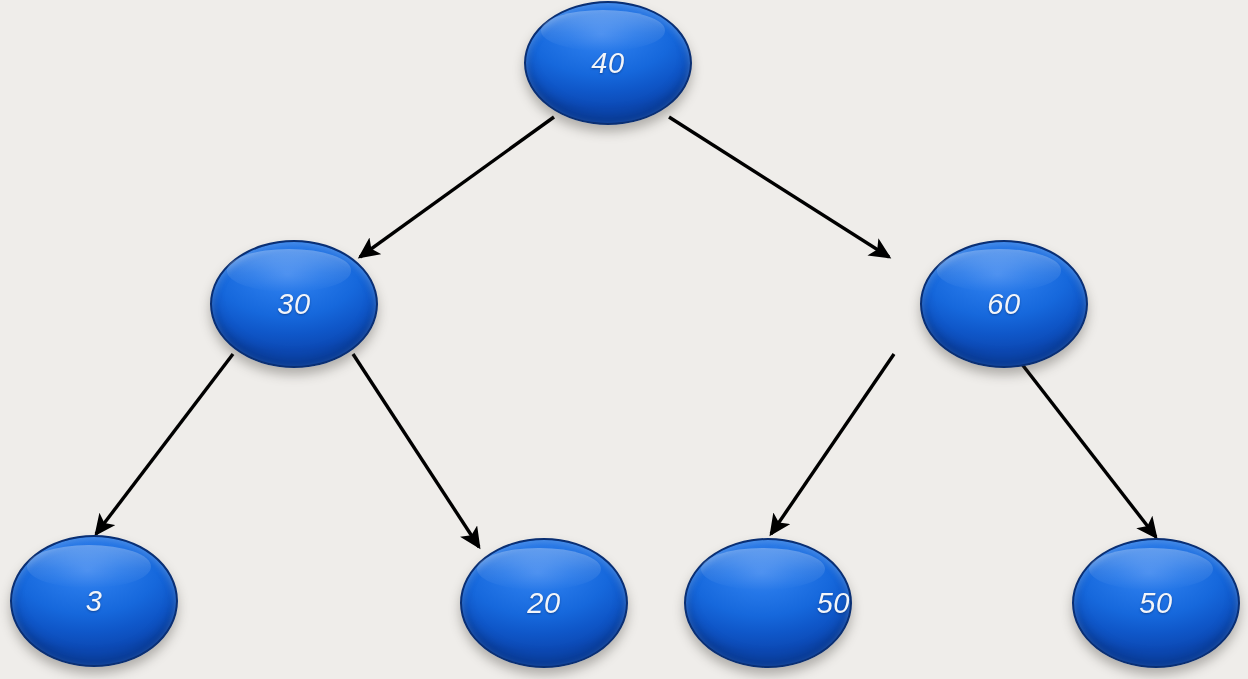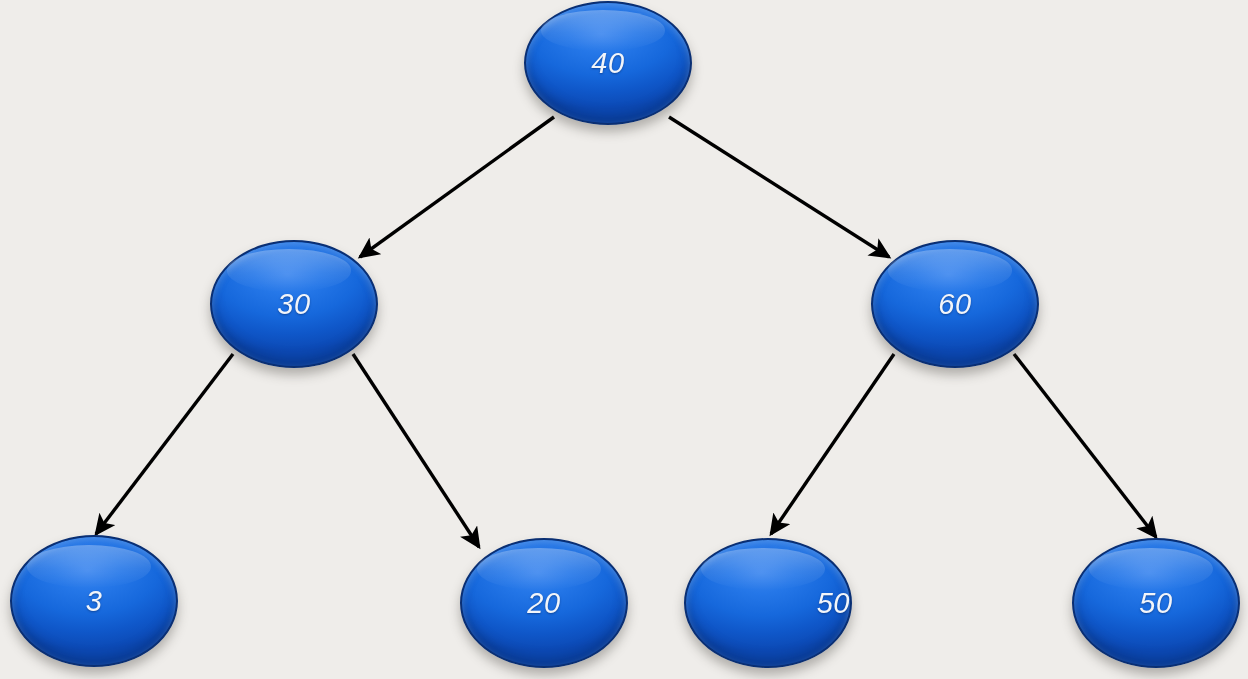--- a/index.html
+++ b/index.html
@@ -96,21 +96,21 @@
       </g>
   </svg>
 
   <div id="nodes-group">
       <div class="node" style="left: 524px; top: 1px; width: 168px; height: 124px;">
         <span class="node-label">40</span>
       </div>
       <div class="node" style="left: 210px; top: 240px; width: 168px; height: 128px;">
         <span class="node-label">30</span>
       </div>
-      <div class="node" style="left: 871px; top: 240px; width: 168px; height: 128px;">
+      <div class="node" style="left: 920px; top: 240px; width: 168px; height: 128px;">
         <span class="node-label">60</span>
       </div>
       <div class="node" style="left: 10px; top: 535px; width: 168px; height: 132px;">
         <span class="node-label">3</span>
       </div>
       <div class="node" style="left: 460px; top: 538px; width: 168px; height: 130px;">
         <span class="node-label">20</span>
       </div>
       <div class="node" style="left: 684px; top: 538px; width: 168px; height: 130px; justify-content: flex-end;">
         <span class="node-label">50</span>

